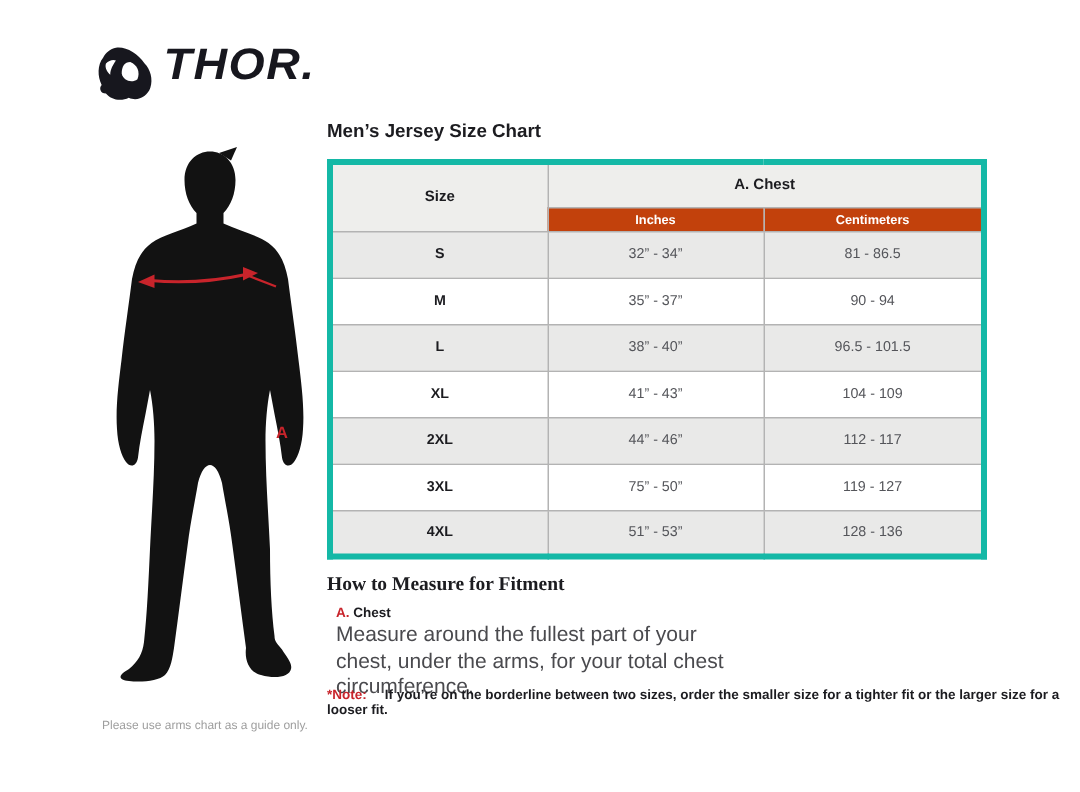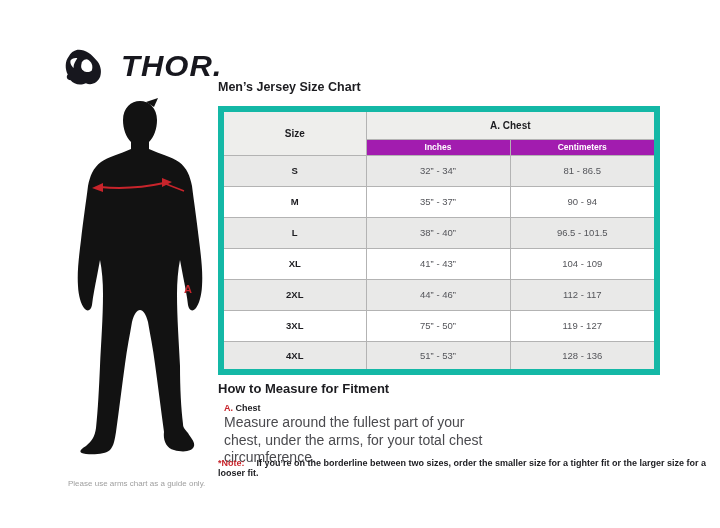--- a/index.html
+++ b/index.html
@@ -10,24 +10,23 @@
     width: 720px;
     height: 528px;
     background: #ffffff;
     overflow: hidden;
   }
 
   
   .logo {
     position: absolute;
     left: 63px;
-    top: 45px;
+    top: 27px;
     display: flex;
-    align-items: center;
-    gap: 16px;
+    gap: 4px;
     color: #17171e;
   }
   .logo-icon { width: 42px; height: 42px; }
   .brand {
     font-size: 31px;
     font-weight: 900;
     font-style: italic;
     letter-spacing: 1px;
     color: #17171e;
     line-height: 1;
@@ -71,31 +70,31 @@
   }
   .size-table col.c-size { width: 145px; }
   .size-table col.c-in   { width: 144px; }
   .size-table col.c-cm   { width: 147px; }
   .size-table th, .size-table td {
     border: 1px solid #b3b3b3;
     text-align: center;
     vertical-align: middle;
     padding: 0;
   }
-  .size-table { border: 6px solid #14b8a6; }
+  .size-table { border: 4px solid #14b8a6; }
   .th-size, .th-group {
     background: #eeeeec;
     font-size: 10px;
     font-weight: bold;
     color: #1c1c20;
     height: 30px;
   }
   .row-units { height: 16px; }
   .th-unit {
-    background: #a21caf;
+    background: #c2410c;
     color: #ffffff;
     font-size: 8.5px;
     font-weight: bold;
     border-color: #d3d3d3;
   }
   .size-table tbody tr { height: 31px; }
   .size-table tbody tr:nth-child(odd) th,
   .size-table tbody tr:nth-child(odd) td { background: #e9e9e8; }
   .size-table tbody tr:nth-child(even) th,
   .size-table tbody tr:nth-child(even) td { background: #ffffff; }
@@ -110,20 +109,21 @@
   }
 
   
   .measure-heading {
     position: absolute;
     left: 218px;
     top: 381px;
     font-size: 13px;
     font-weight: bold;
     color: #1c1c20;
+    font-family: Liberation Serif, serif;
   }
   .measure-item {
     position: absolute;
     left: 224px;
     top: 403px;
     font-size: 9px;
     font-weight: bold;
     color: #1c1c20;
   }
   .measure-item .red { color: #c8242b; }

